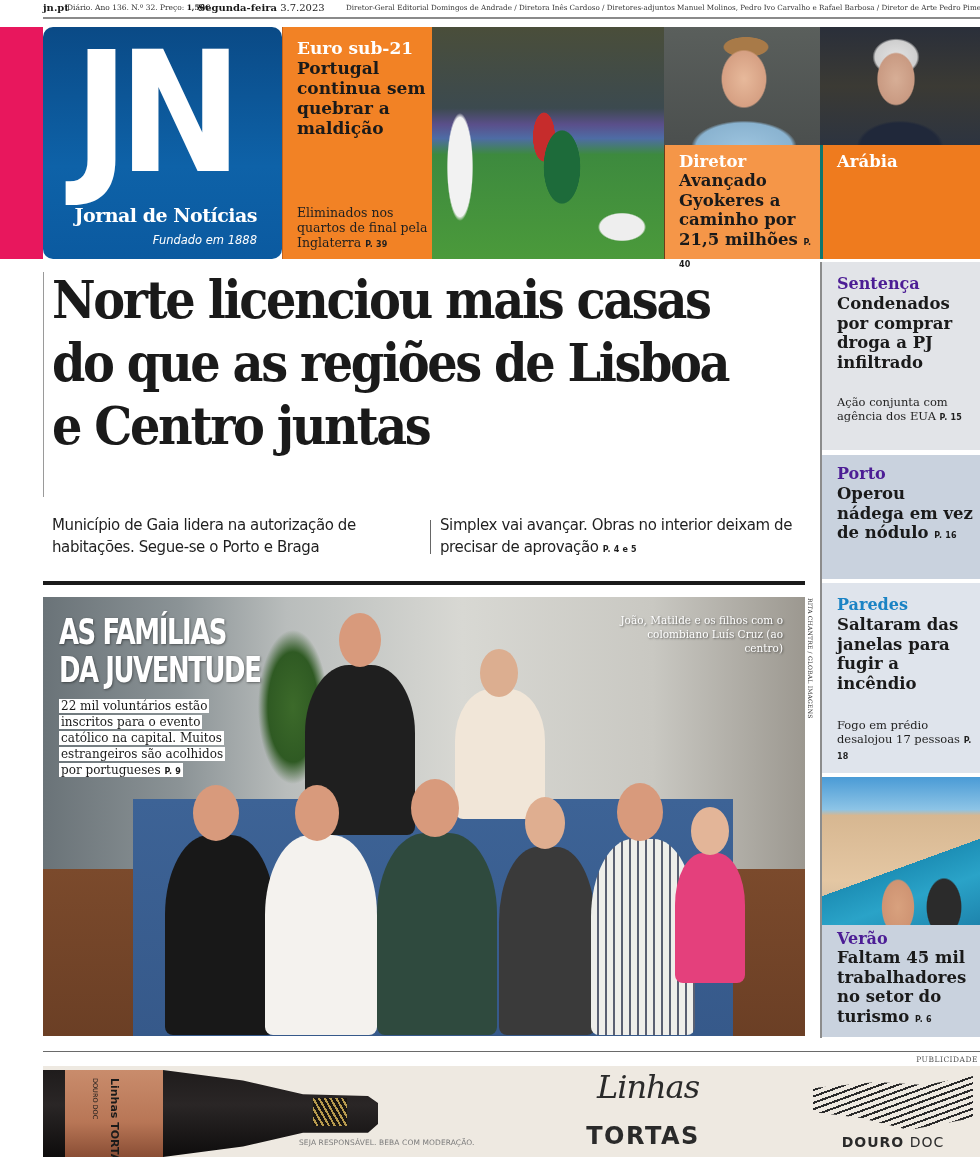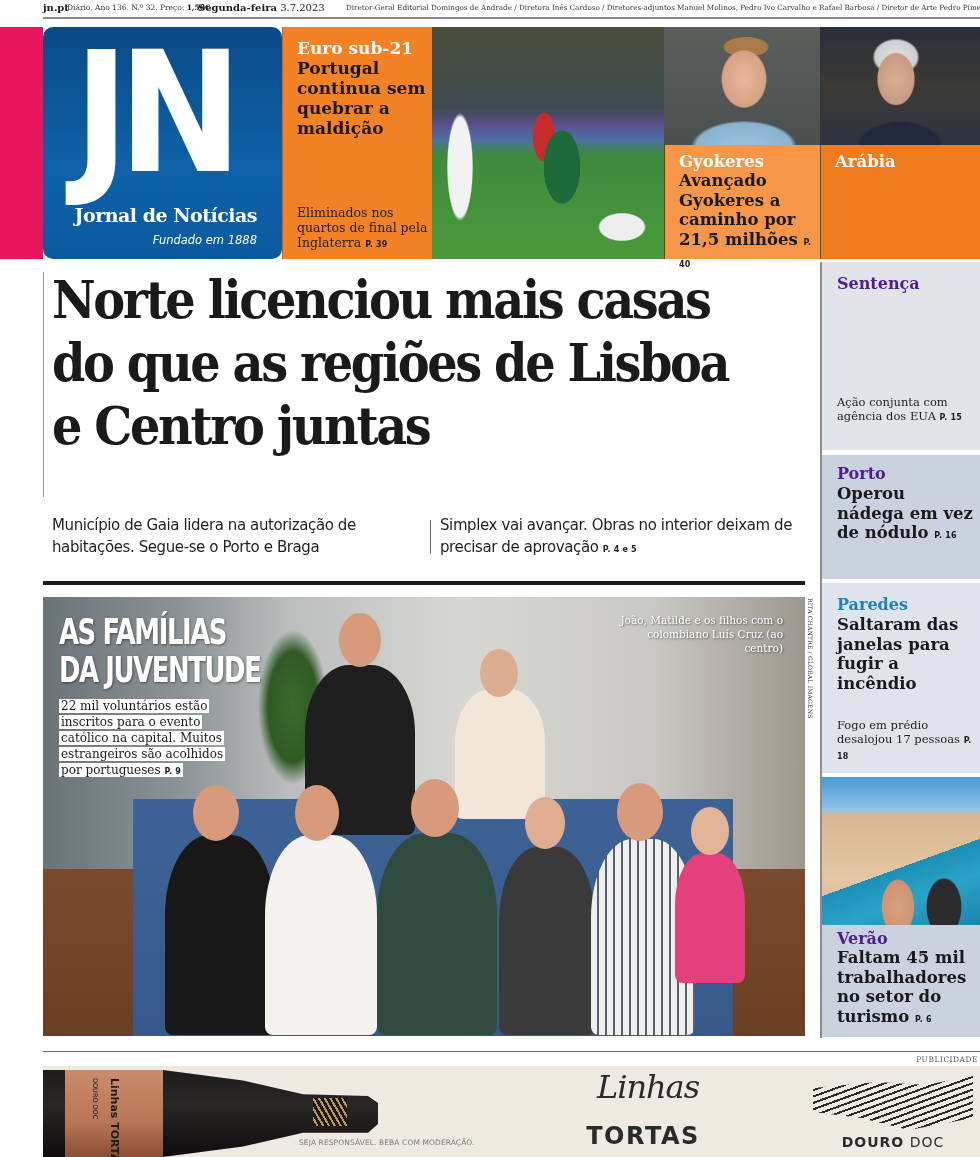--- a/index.html
+++ b/index.html
@@ -48,21 +48,21 @@
       radial-gradient(ellipse 36px 16px at 82px 20px, #a87a48 0%, #a87a48 60%, transparent 64%),
       radial-gradient(ellipse 80px 40px at 80px 120px, #9cc3de 0%, #8ab3d0 60%, transparent 66%),
       linear-gradient(180deg, #5a5f5c 0%, #4b4f4e 100%); }
   .sporting { left: 664px; top: 145px; width: 156px; height: 114px; background: #f59648; border-left: 1px solid #6b3d1a; }
   .arabia-photo { left: 820px; top: 27px; width: 160px; height: 118px; overflow: hidden;
     background:
       radial-gradient(ellipse 30px 42px at 76px 52px, #d7ae96 0%, #c99a82 60%, transparent 64%),
       radial-gradient(ellipse 38px 30px at 76px 30px, #e2e2e2 0%, #cfcfcf 55%, transparent 62%),
       radial-gradient(ellipse 66px 40px at 80px 120px, #20283a 0%, #20283a 60%, transparent 66%),
       linear-gradient(180deg, #2a2f3a 0%, #3b3a34 50%, #2d3440 100%); }
-  .arabia { left: 820px; top: 145px; width: 160px; height: 114px; background: #ef7b1e; border-left: 1px solid #0f766e; }
+  .arabia { left: 820px; top: 145px; width: 160px; height: 114px; background: #ef7b1e; border-left: 3px solid #0f766e; }
   .side-orange .kicker { position: absolute; left: 14px; top: 7px; font-weight: bold; font-size: 16.5px; color: #ffffff; line-height: 19px; }
   .side-orange .head { position: absolute; left: 14px; top: 26px; width: 146px; font-weight: bold; font-size: 16.5px; color: #1a1a1a; line-height: 19.5px; }
 
   
   .lead-rule { left: 43px; top: 272px; width: 1px; height: 225px; background: #9a9a9a; }
   .lead { left: 52px; top: 268px; width: 760px; font-family: "DejaVu Serif", serif; font-weight: bold; font-size: 52px; line-height: 63px; letter-spacing: -2.6px; color: #1a1a1a; transform: scaleX(0.92); transform-origin: left top; }
 
   .deck { top: 514px; font-family: "DejaVu Sans", sans-serif; font-size: 15px; line-height: 22px; color: #1f1f1f; letter-spacing: -0.4px; }
   .deck.left { left: 52px; width: 380px; }
   .deck.right { left: 440px; width: 372px; }
@@ -150,21 +150,21 @@
 
 <div class="abs euro">
   <div class="kicker">Euro sub-21</div>
   <div class="head">Portugal continua sem quebrar a maldição</div>
   <div class="sub"><span>Eliminados nos quartos de final pela Inglaterra</span> <span class="pg">P. 39</span></div>
 </div>
 <div class="abs photo-foot"></div>
 
 <div class="abs sporting-photo"></div>
 <div class="abs sporting side-orange">
-  <div class="kicker">Gyokeres</div>
+  <div class="kicker">Diretor</div>
   <div class="head"><span>Avançado Gyokeres a caminho por 21,5 milhões</span> <span class="pg">P. 40</span></div>
 </div>
 
 <div class="abs arabia-photo"></div>
 <div class="abs arabia side-orange">
   <div class="kicker">Arábia</div>
 </div>
 
 <div class="abs lead-rule"></div>
 <h1 class="abs lead">Norte licenciou mais casas do que as regiões de Lisboa e Centro juntas</h1>
@@ -208,20 +208,21 @@
   <div class="caption">João, Matilde e os filhos com o colombiano Luís Cruz (ao centro)</div>
 </div>
 <div class="abs credit">
     <span>RITA CHANTRE / GLOBAL IMAGENS</span>
   </div>
 
 <div class="abs col-rule"></div>
 
 <div class="abs box b1">
   <div class="kicker red" style="top:12px;">Sentença</div>
+  <div class="head" style="top:32px;">Condenados por comprar droga a PJ infiltrado</div>
   <div class="sub" style="top:133px;"><span>Ação conjunta com agência dos EUA</span> <span class="pg">P. 15</span></div>
 </div>
 
 <div class="abs box b2">
   <div class="kicker red" style="top:9px;">Porto</div>
   <div class="head" style="top:29px;"><span>Operou nádega em vez de nódulo</span> <span class="pg">P. 16</span></div>
 </div>
 
 <div class="abs box b3">
   <div class="kicker blue" style="top:12px;">Paredes</div>

